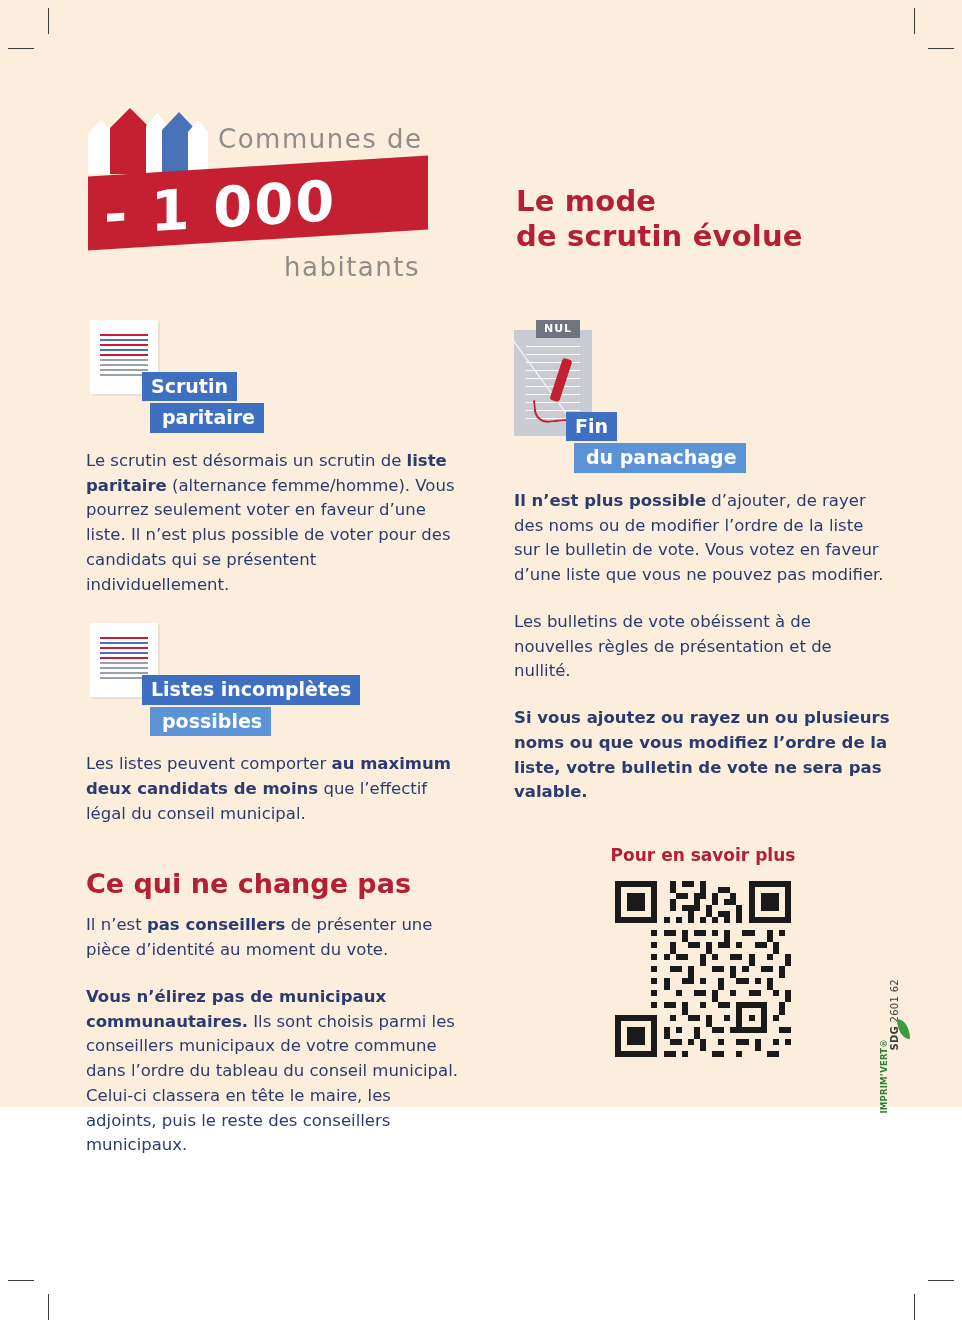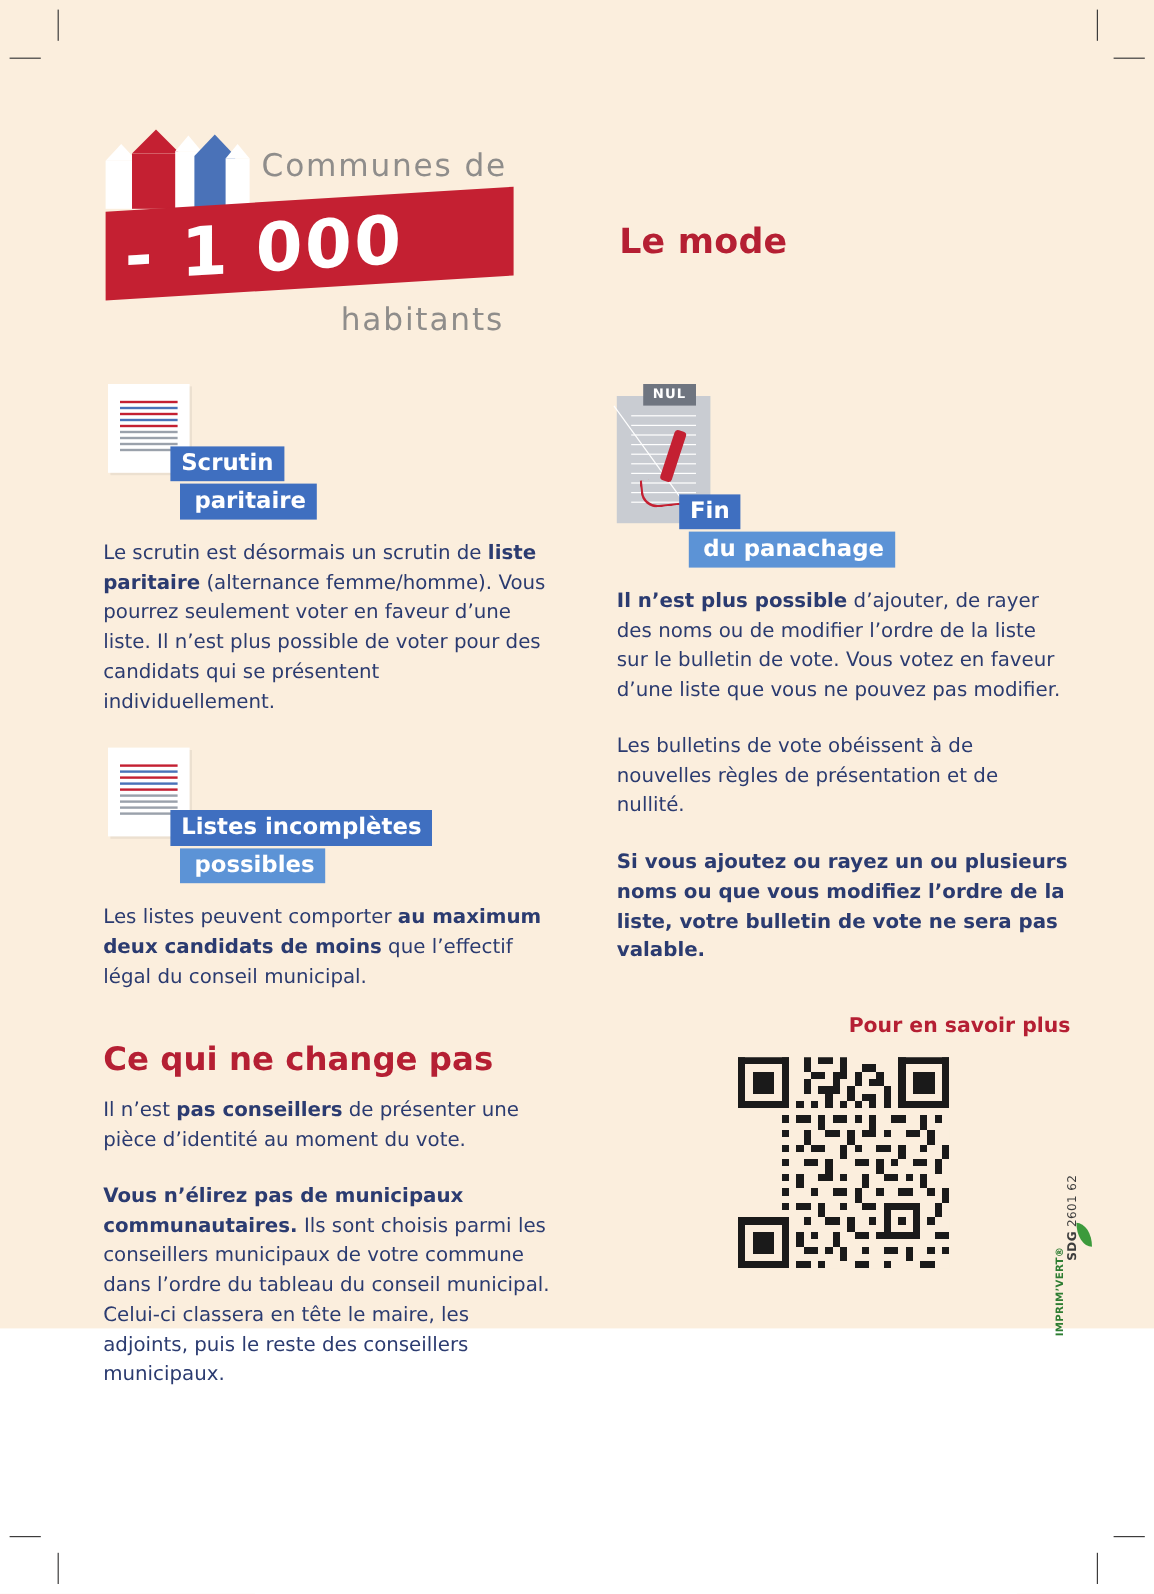--- a/index.html
+++ b/index.html
@@ -267,21 +267,21 @@
 
   .section-title {
     color: #b51f33;
     font-size: 27px;
     font-weight: 700;
     font-family: "DejaVu Sans", sans-serif;
     margin: 42px 0 10px 0;
   }
 
   .savoir-plus {
-    text-align: right;
+    text-align: center;
     color: #b51f33;
     font-size: 17px;
     font-weight: 700;
     font-family: "DejaVu Sans", sans-serif;
     margin-top: 40px;
   }
 
   .qr-wrap {
     margin: 16px auto 0 auto;
     width: 176px;
@@ -377,20 +377,21 @@
         </div>
     </div>
     <div class="hdr-communes">Communes de</div>
     <div class="hdr-band"></div>
     <div class="hdr-number">- 1 000</div>
     <div class="hdr-habitants">habitants</div>
   </div>
 
   <div class="title-right">
     <div>Le mode</div>
+    <div>de scrutin évolue</div>
   </div>
 
   <div class="col-left">
 
     <div class="ballot">
       <div class="paper"></div>
       <div class="lines">
         <i class="r"></i>
           <i></i>
           <i class="r"></i>

